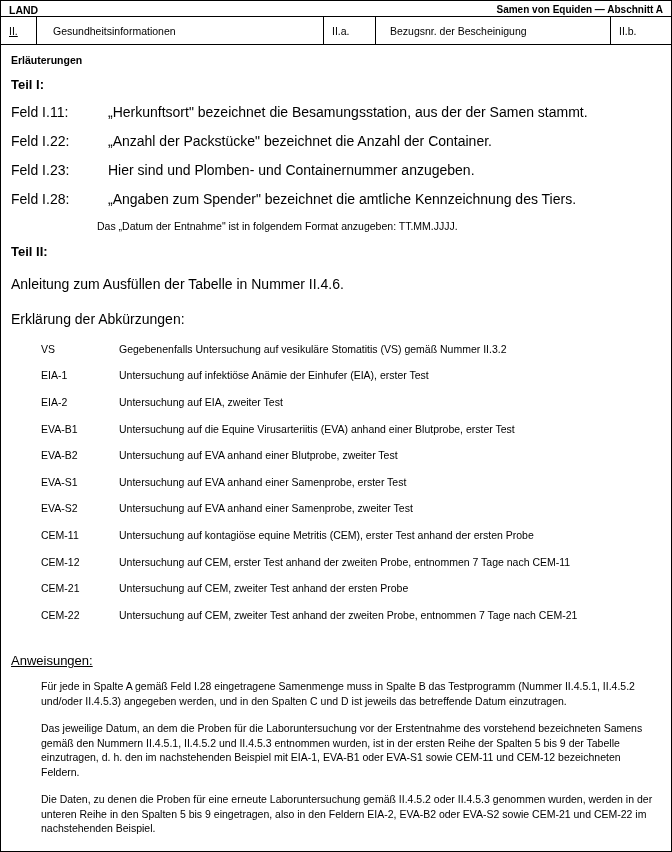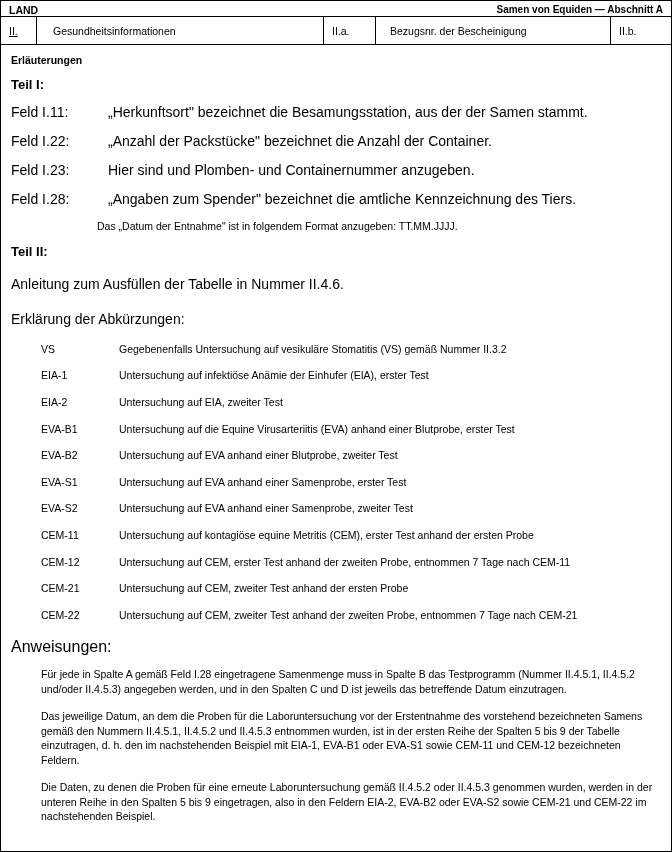--- a/index.html
+++ b/index.html
@@ -121,22 +121,23 @@
     font-size: 10.5px;
   }
   .abbr-table td {
     padding: 0 0 14.6px 0;
     vertical-align: top;
   }
   .abbr-code {
     width: 78px;
   }
   .anweisungen-label {
-    margin: 3px 0 11px 0;
-    font-size: 16px;
+    margin: 18px 0 11px 0;
+    font-size: 13px;
+    text-decoration: underline;
   }
   .instr {
     margin: 0 0 13px 30px;
     font-size: 10.5px;
     line-height: 1.38;
   }
 </style>
 </head>
 <body>
 

